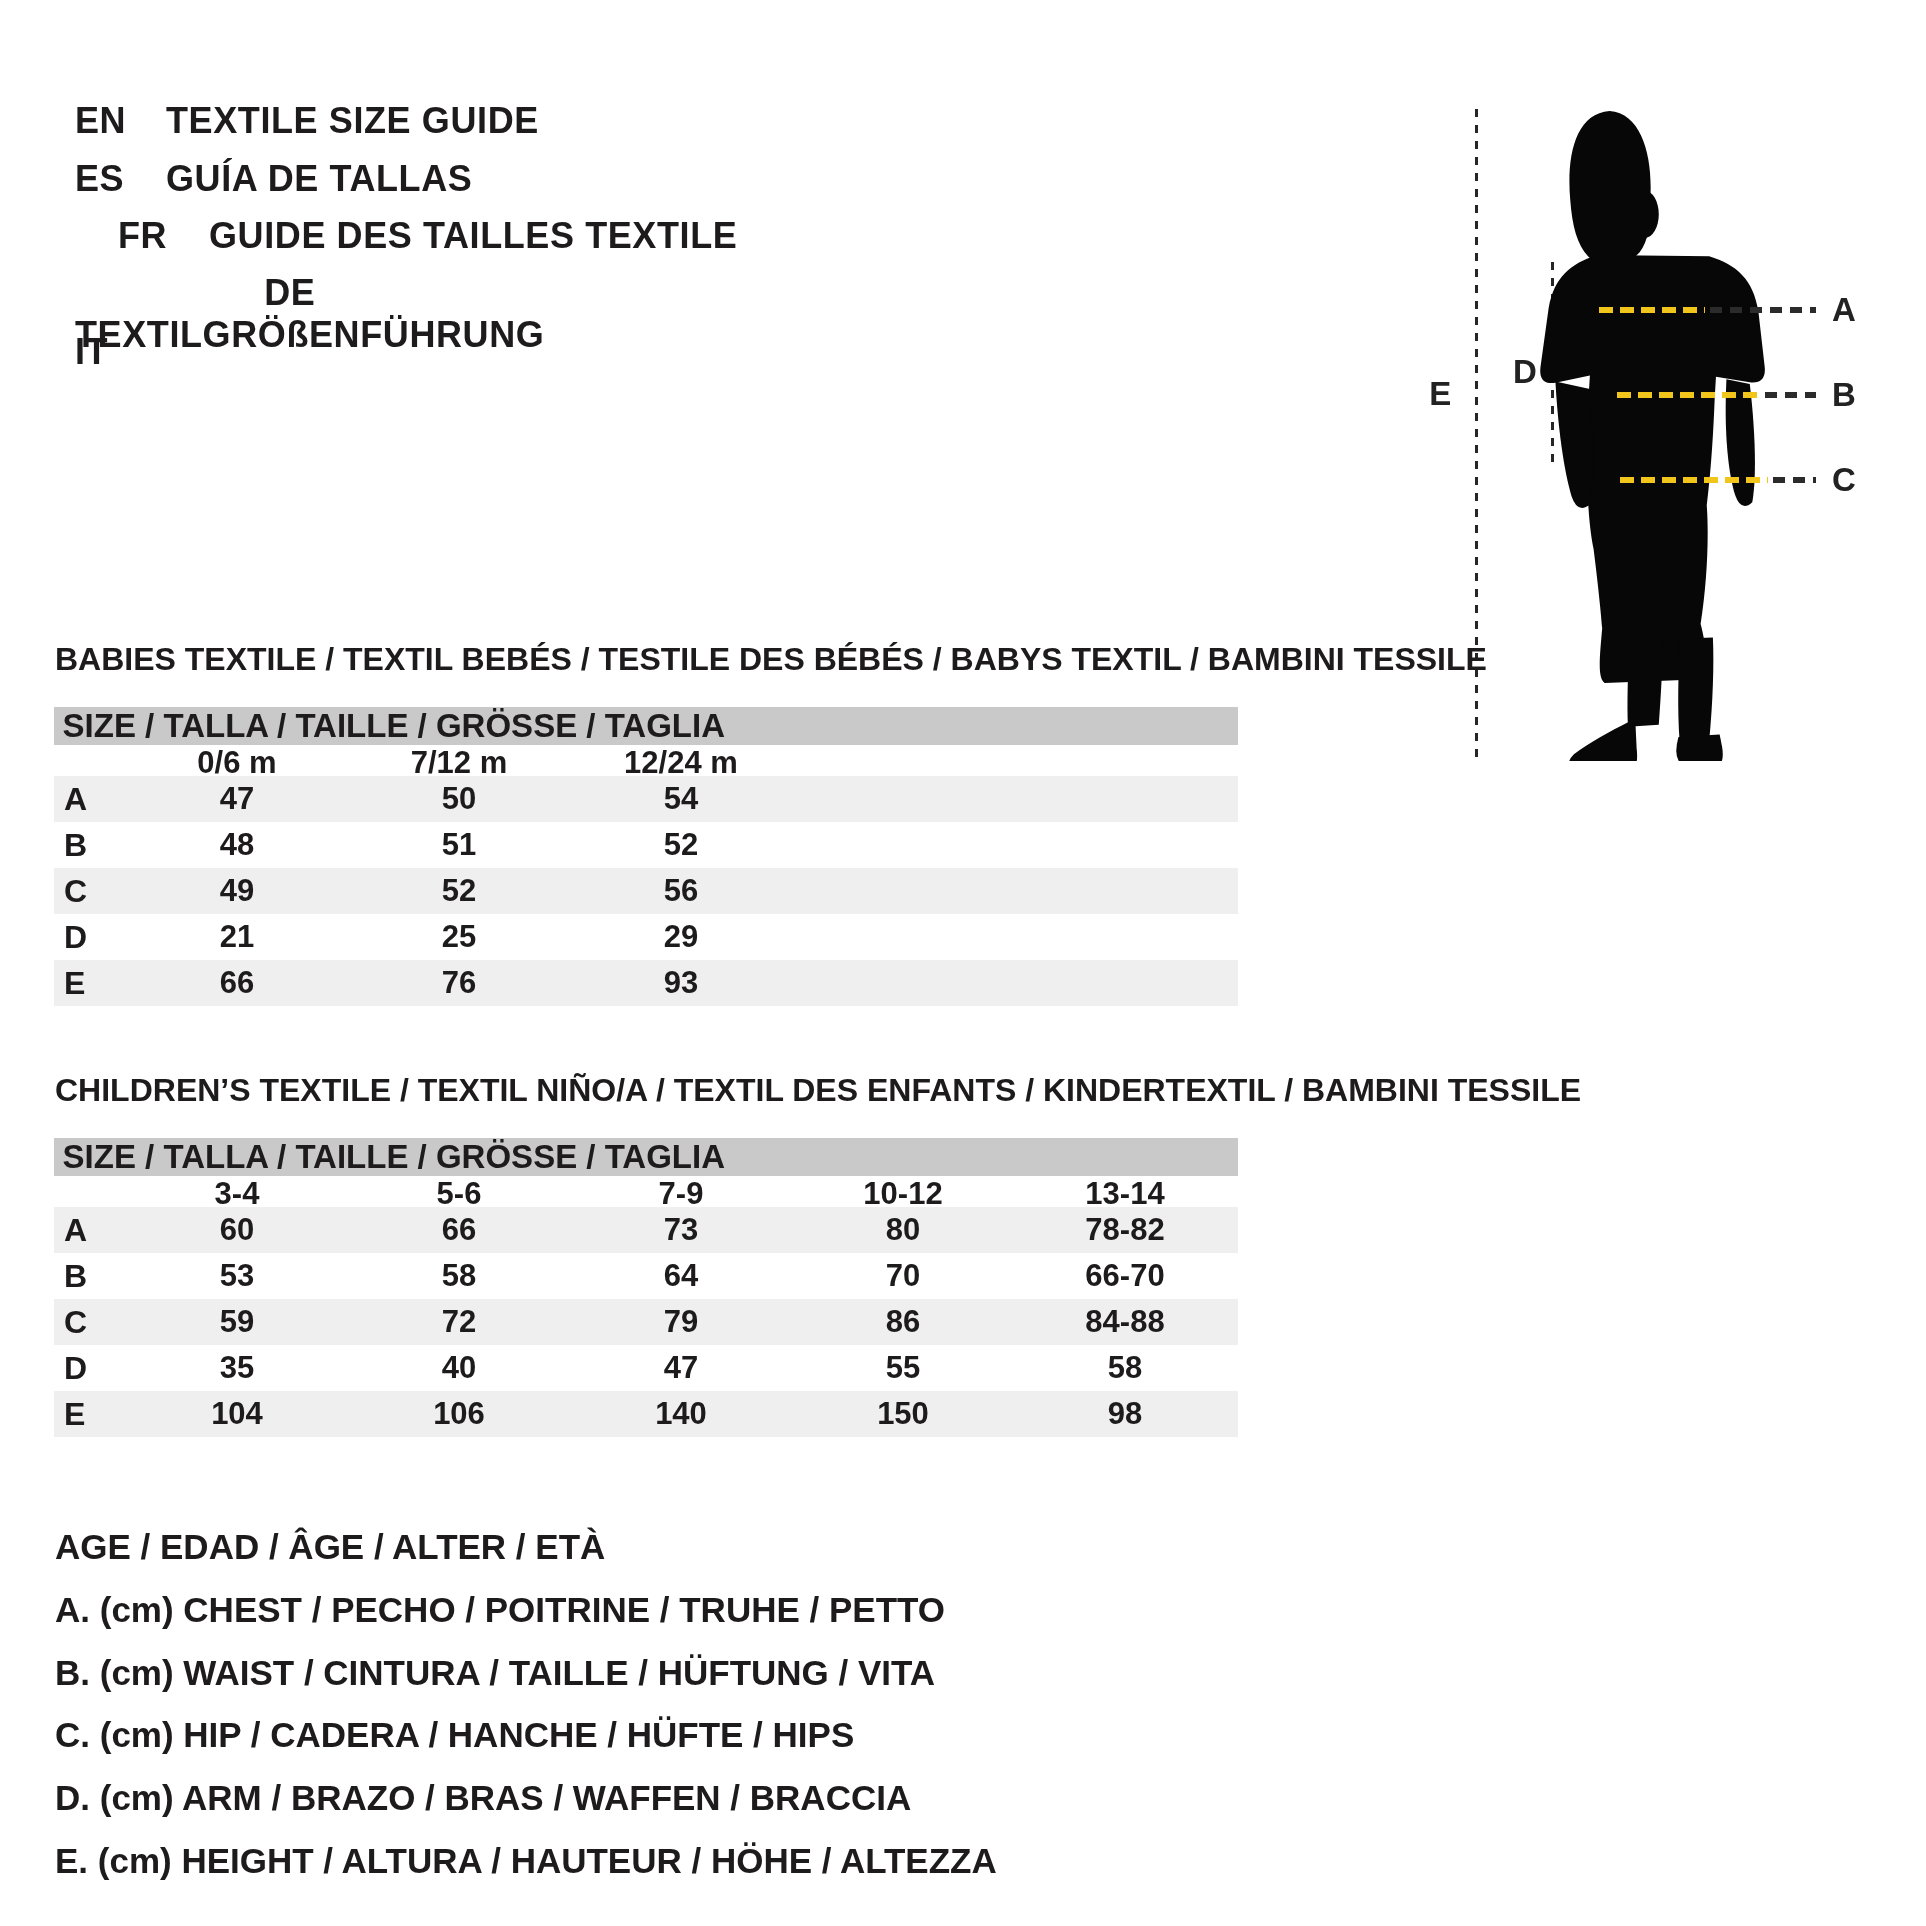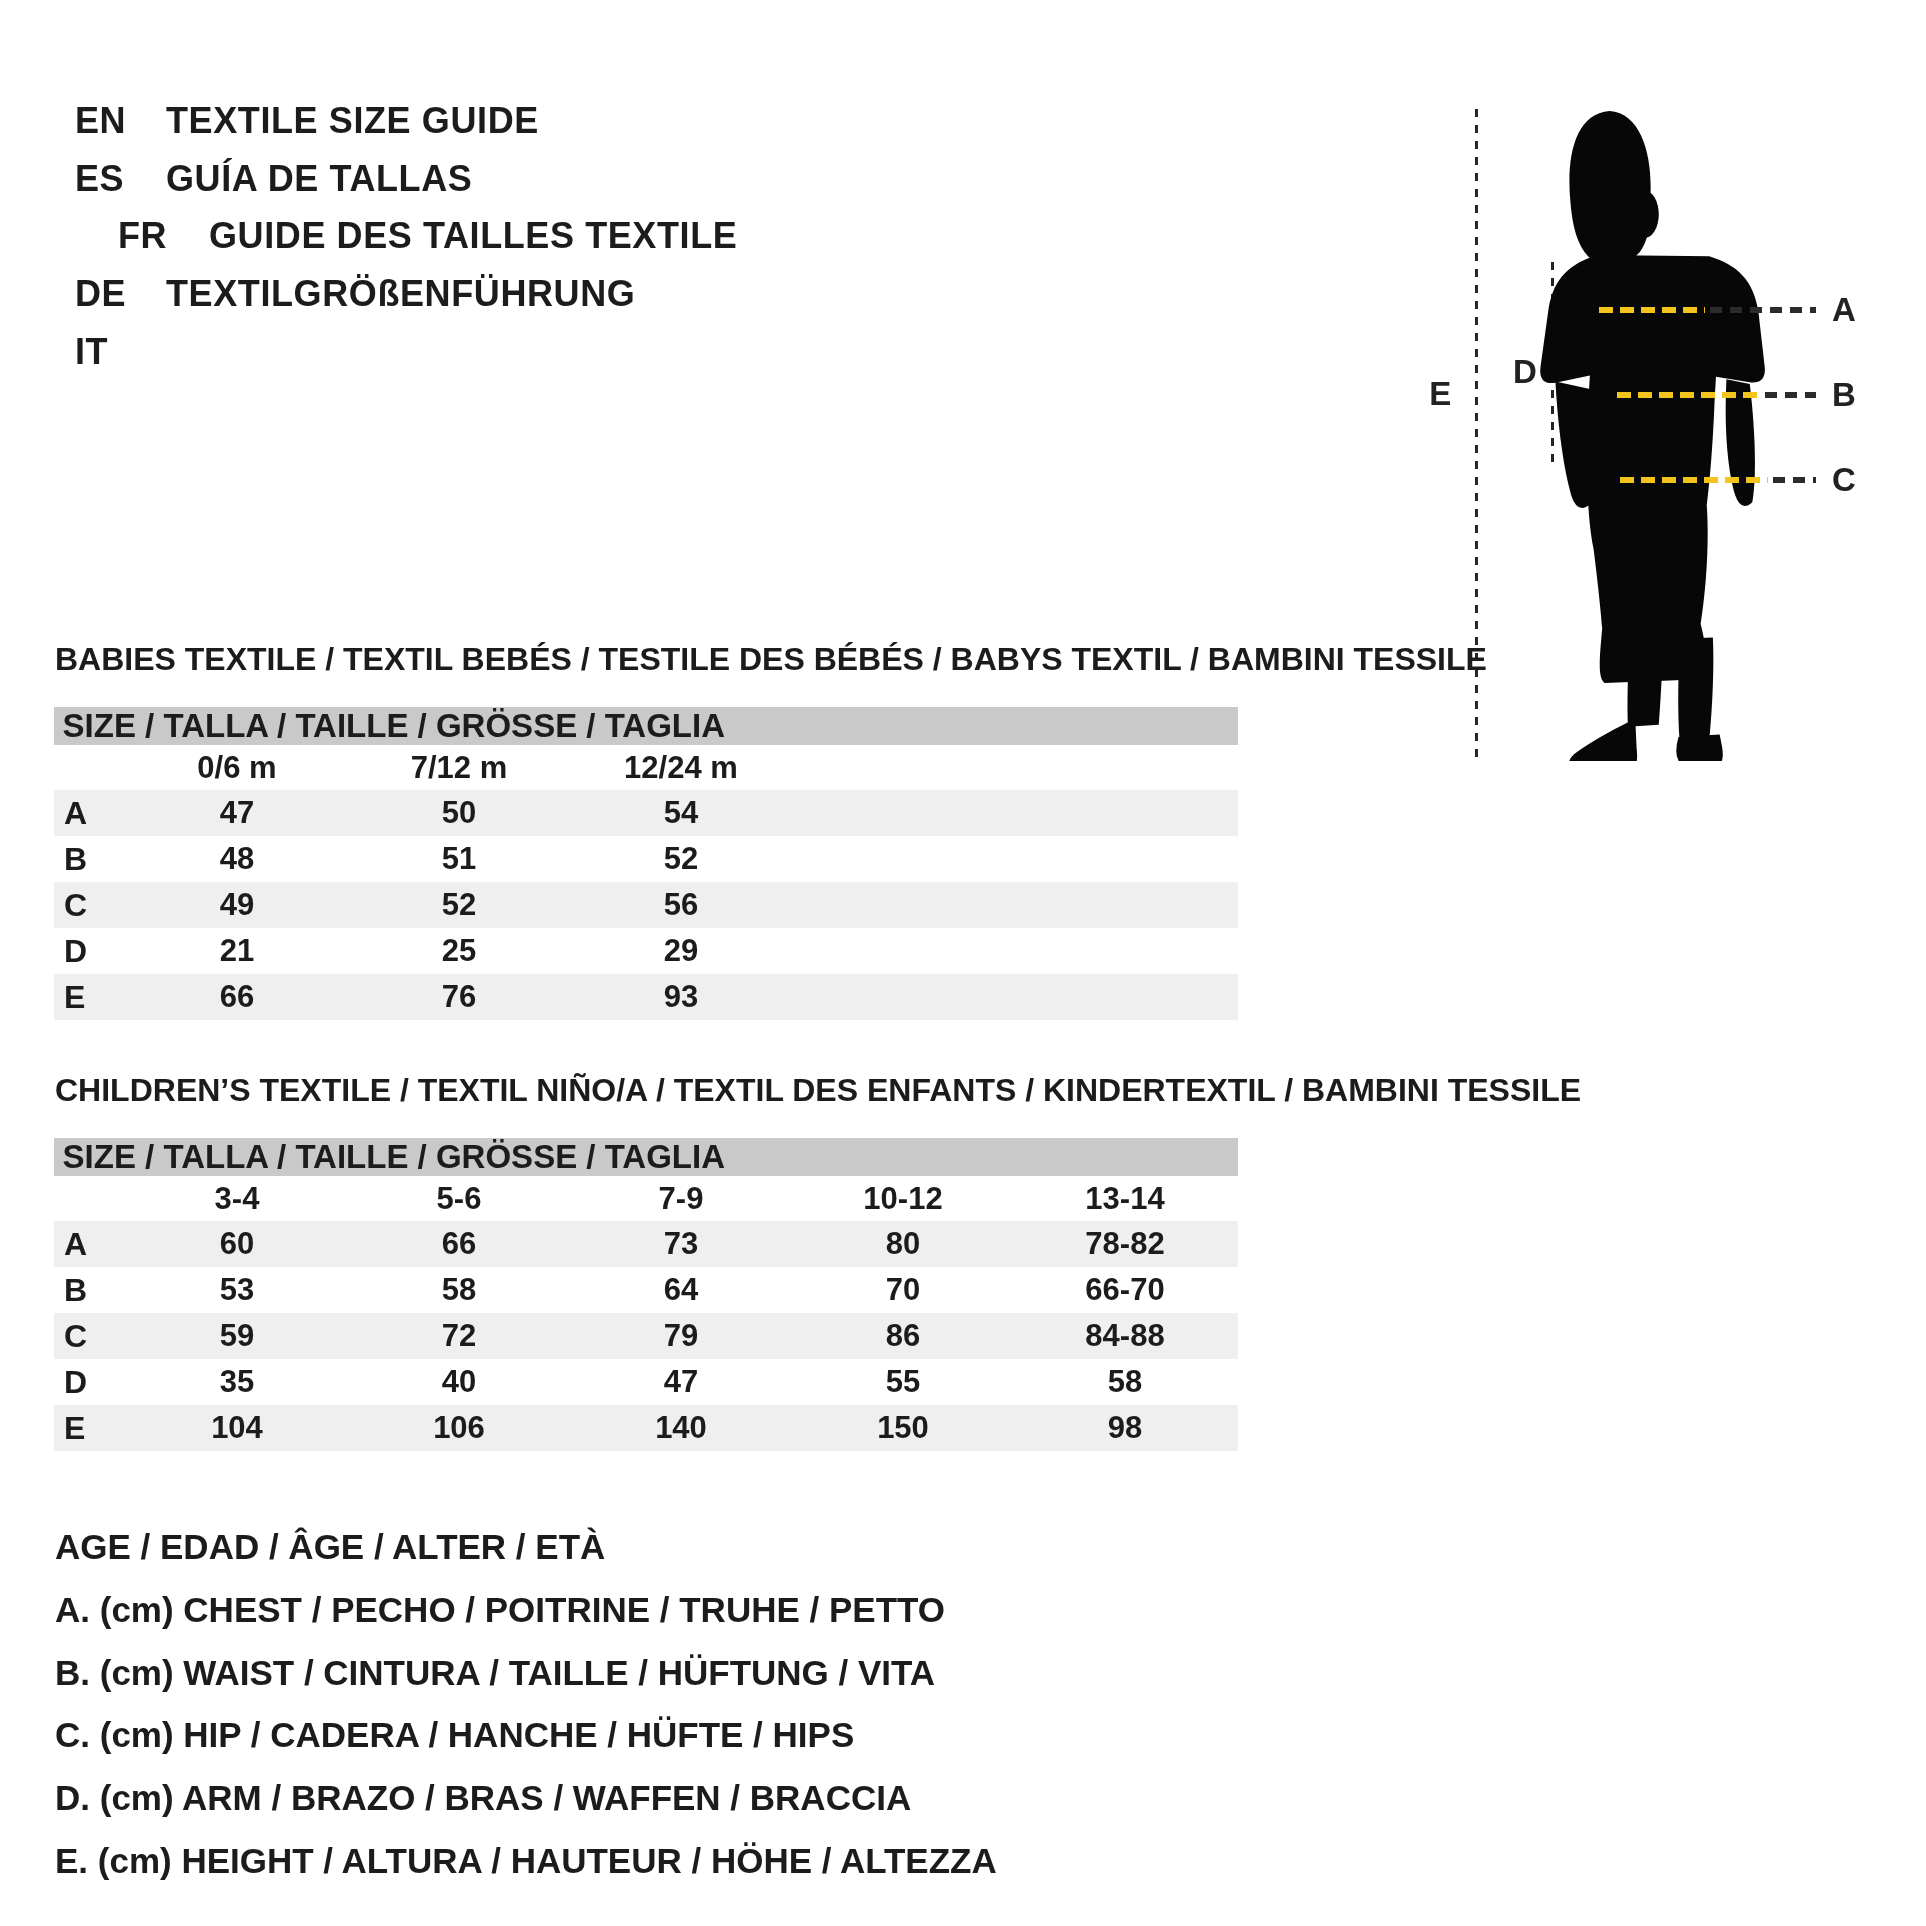--- a/index.html
+++ b/index.html
@@ -10,21 +10,21 @@
   .lang-row{position:absolute;left:75px;display:flex;height:43px;align-items:center;}
   .lang-code{width:91px;font-size:36px;font-weight:700;letter-spacing:0.6px;}
   .lang-title{font-size:36px;font-weight:700;letter-spacing:0.6px;white-space:nowrap;}
 
   
   .section-title{position:absolute;left:55px;font-size:32px;font-weight:700;letter-spacing:0px;white-space:nowrap;}
 
   
   .size-table{position:absolute;left:54px;width:1184px;}
   .size-bar{height:38px;background:#c9c9c9;display:flex;align-items:center;padding-left:8.6px;box-sizing:border-box;font-size:33px;font-weight:700;}
-  .t-grid{display:grid;grid-template-columns:72px repeat(5,222px);height:45px;align-items:center;}
+  .t-grid{display:grid;grid-template-columns:72px repeat(5,222px);height:31px;align-items:center;}
   .t-row{display:grid;grid-template-columns:72px repeat(5,222px);height:46px;align-items:center;}
   .t-row.stripe{background:#efefef;}
   .cell-letter{font-size:32px;font-weight:700;padding-left:10px;}
   .cell-val{font-size:31px;font-weight:700;text-align:center;}
   .col-head{font-size:31px;font-weight:700;text-align:center;}
 
   
   .legend-line{position:absolute;left:55px;font-size:35px;font-weight:700;white-space:nowrap;}
 
   
@@ -42,21 +42,21 @@
     <span class="lang-title">TEXTILE SIZE GUIDE</span>
   </div>
   <div class="lang-row" style="top:157px;">
     <span class="lang-code">ES</span>
     <span class="lang-title">GUÍA DE TALLAS</span>
   </div>
   <div class="lang-row" style="top:214px;margin-left:43px;">
     <span class="lang-code">FR</span>
     <span class="lang-title">GUIDE DES TAILLES TEXTILE</span>
   </div>
-  <div class="lang-row" style="top:272px;">
+  <div class="lang-row" style="top:272px;flex-direction:column;">
     <span class="lang-code">DE</span>
     <span class="lang-title">TEXTILGRÖßENFÜHRUNG</span>
   </div>
   <div class="lang-row" style="top:330px;">
     <span class="lang-code">IT</span>
   </div>
 </div>
 
 <div class="abs" style="left:1428px;top:105px;width:498px;height:672px;">
 

